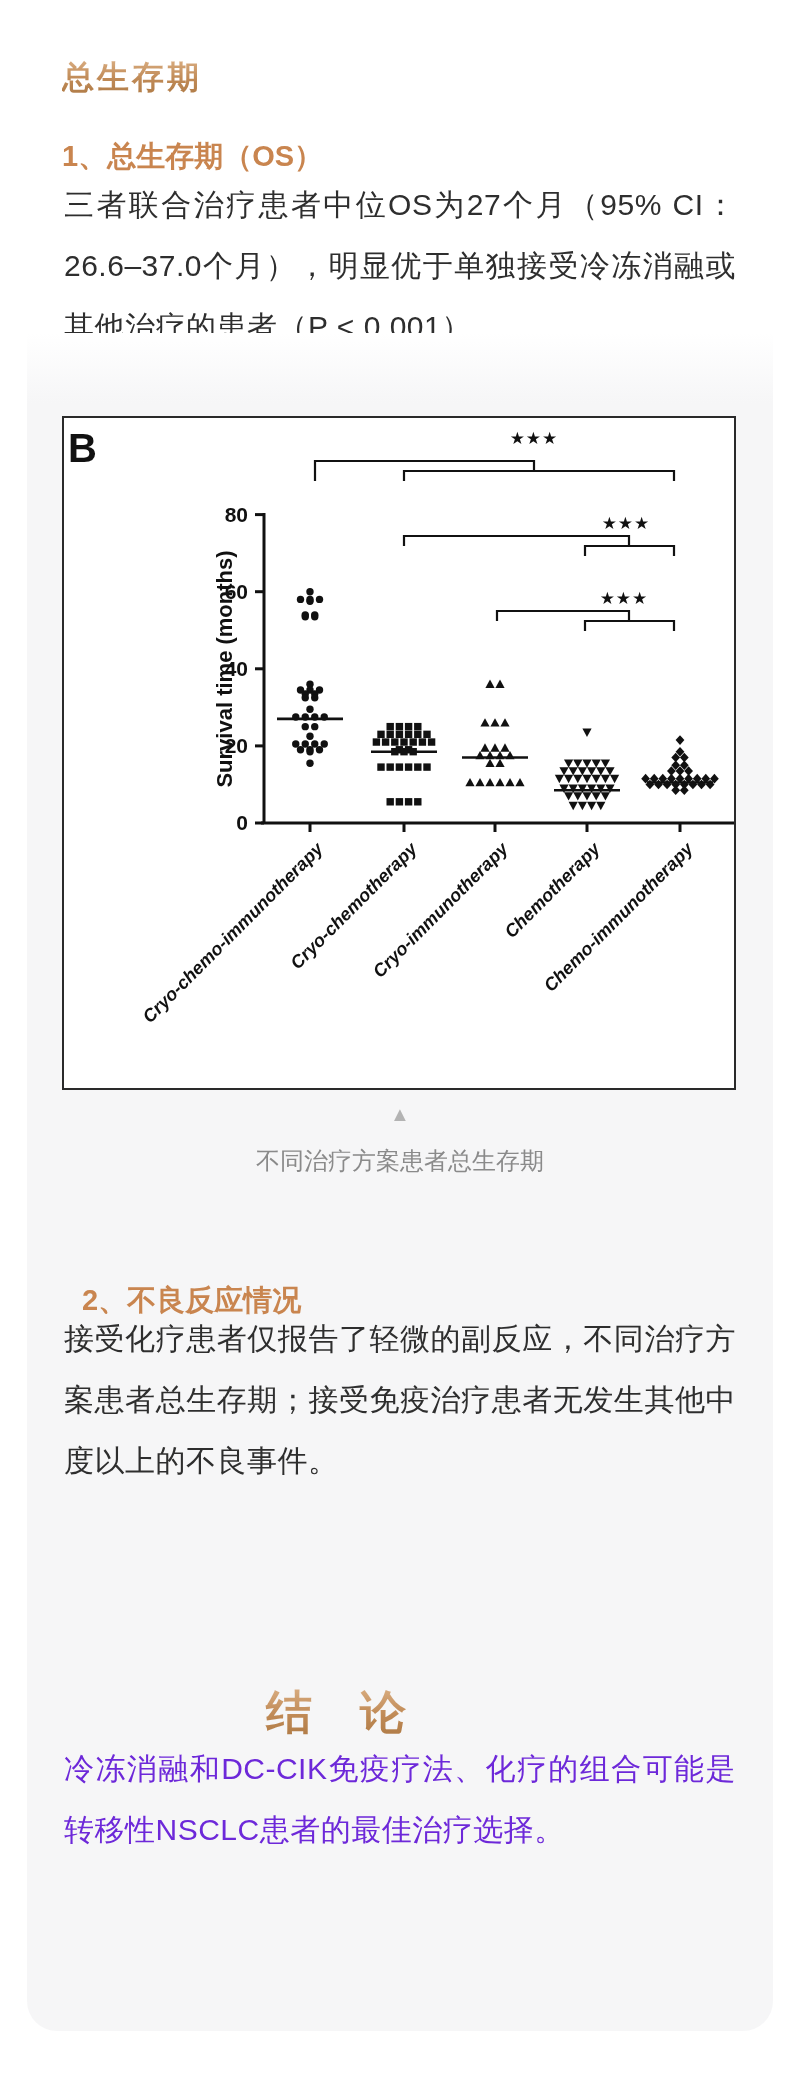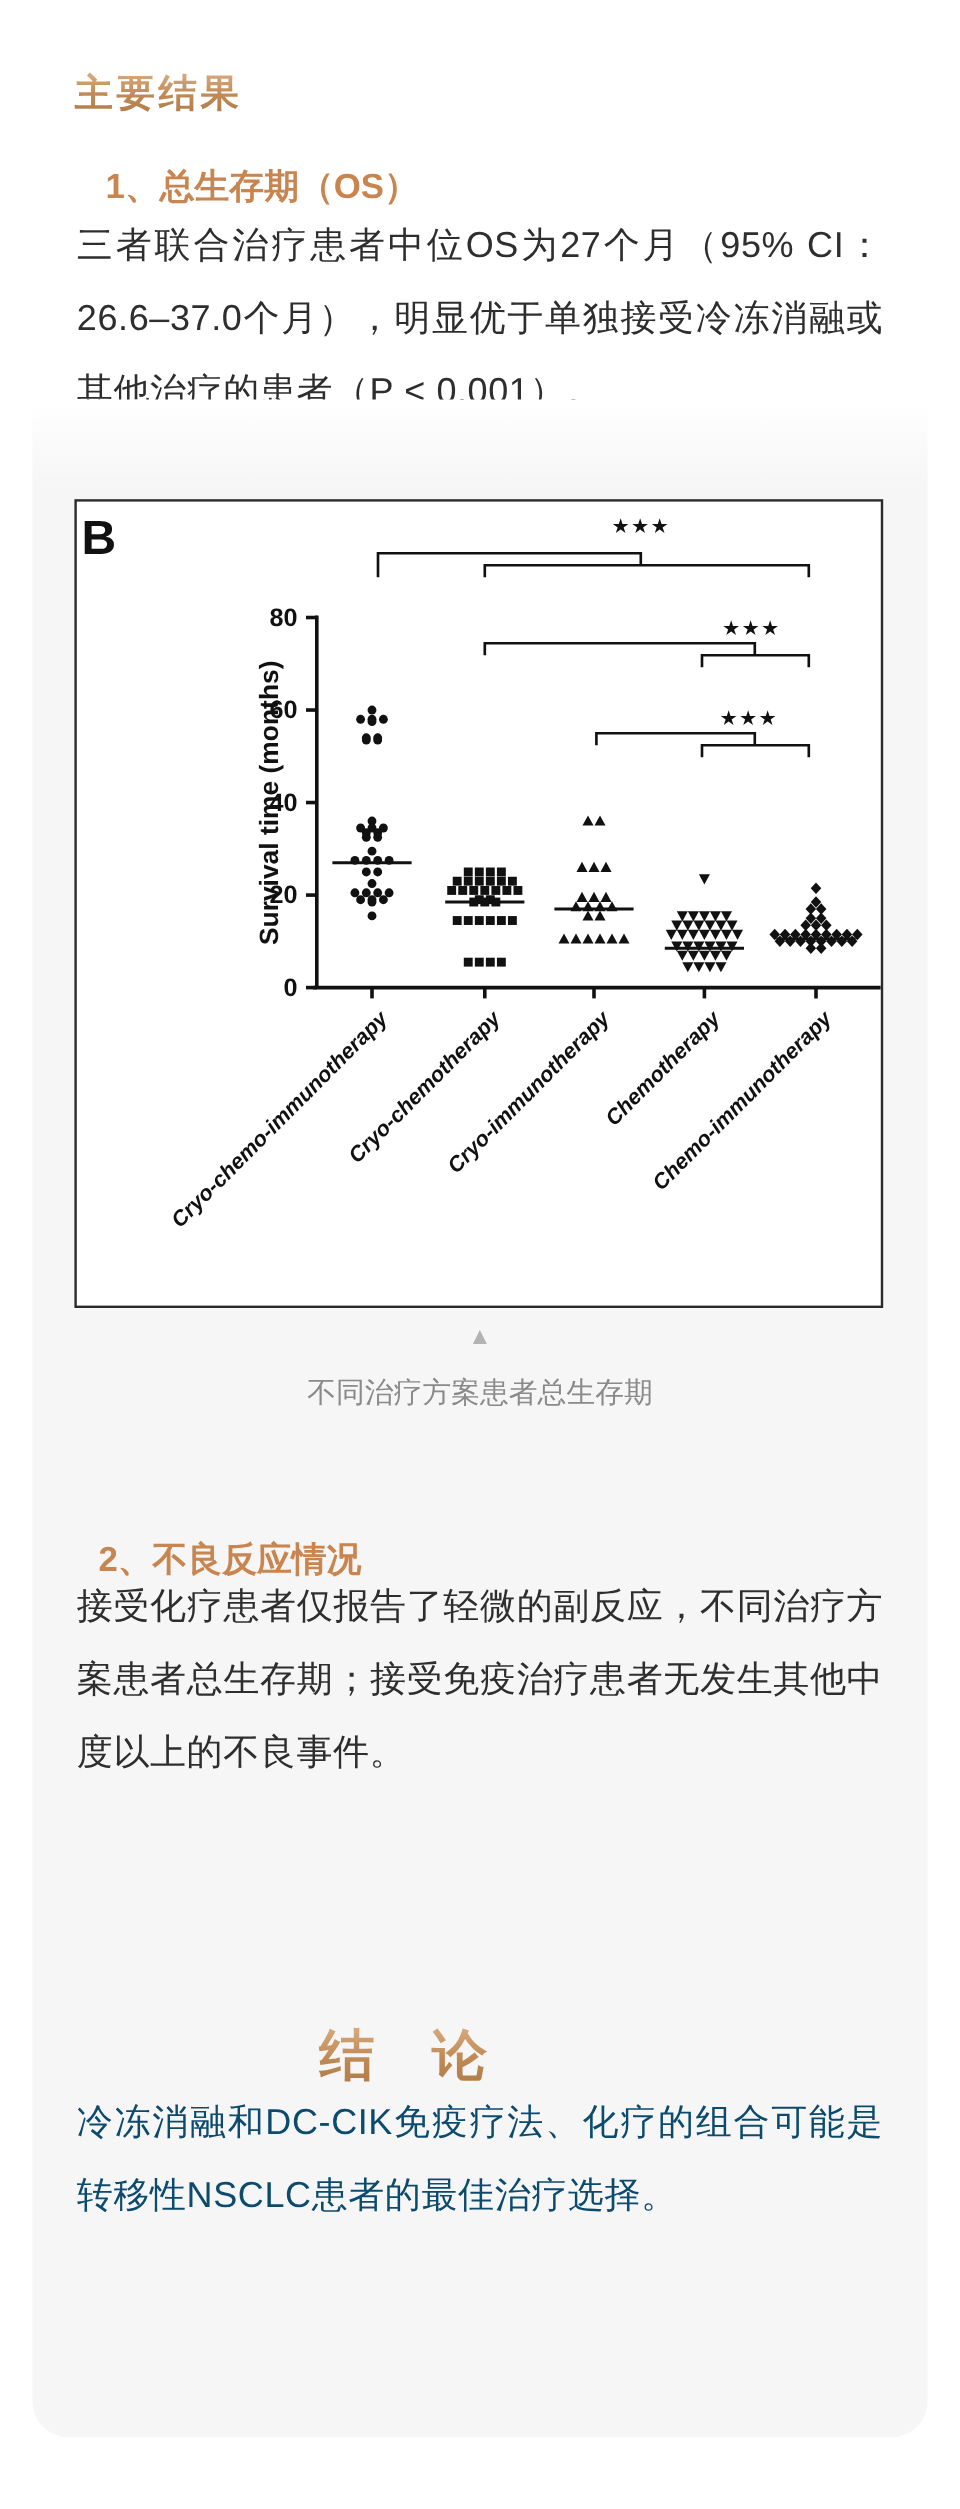--- a/index.html
+++ b/index.html
@@ -26,29 +26,29 @@
     background:linear-gradient(180deg,#ffffff 0px,#f6f6f7 70px,#f6f6f7 100%);
     border-radius:0 0 30px 30px;
   }
   .figure-box{
     left:62px;top:416px;width:674px;height:674px;
     background:#ffffff;border:2px solid #2a2a2a;box-sizing:border-box;
   }
   .collapse-tri{left:0;top:1104px;width:800px;text-align:center;font-size:20px;color:#b3b3b3;line-height:20px;}
   .fig-caption{left:0;top:1146px;width:800px;text-align:center;font-size:24px;color:#8a8a8a;line-height:30px;}
   .conclusion-title{left:0;top:1653px;width:688px;text-align:center;font-size:46px;letter-spacing:16px;line-height:56px;}
-  .conclusion-body{color:#0c4a6e;}
+  .conclusion-body{color:#6d28d9;}
   svg text{font-family:"Liberation Sans","DejaVu Sans",sans-serif;}
 </style>
 </head>
 <body>
 
-<h1 class="abs serif-title main-title">主要结果</h1>
-
-<h2 class="abs sec-heading" style="top:114px;margin-left:26px;">1、总生存期（OS）</h2>
+<h1 class="abs serif-title main-title">总生存期</h1>
+
+<h2 class="abs sec-heading" style="top:114px;">1、总生存期（OS）</h2>
 <p class="abs body-par" style="top:174px;margin:0;">三者联合治疗患者中位OS为27个月（95% CI：26.6–37.0个月），明显优于单独接受冷冻消融或其他治疗的患者（P &lt; 0.001）。</p>
 
 <div class="abs gray-card"></div>
 
 <div class="abs figure-box">
   <svg id="chart" width="670" height="670" viewBox="0 0 670 670">
       <text x="4" y="44" font-size="40" font-weight="bold" fill="#111111">B</text>
       <path d="M200,95 L200,405 M197,405 L670,405" stroke="#111111" stroke-width="3" fill="none"></path>
       <line x1="191" y1="405" x2="200" y2="405" stroke="#111111" stroke-width="3"></line>
       <text x="184" y="412" font-size="21" font-weight="bold" text-anchor="end" fill="#111111">0</text>

